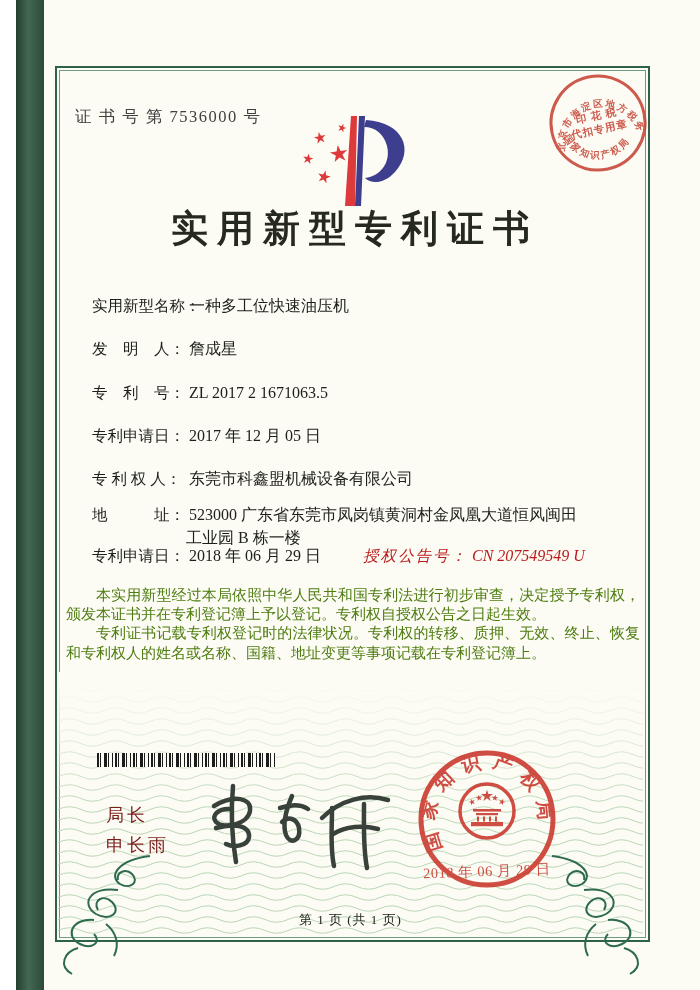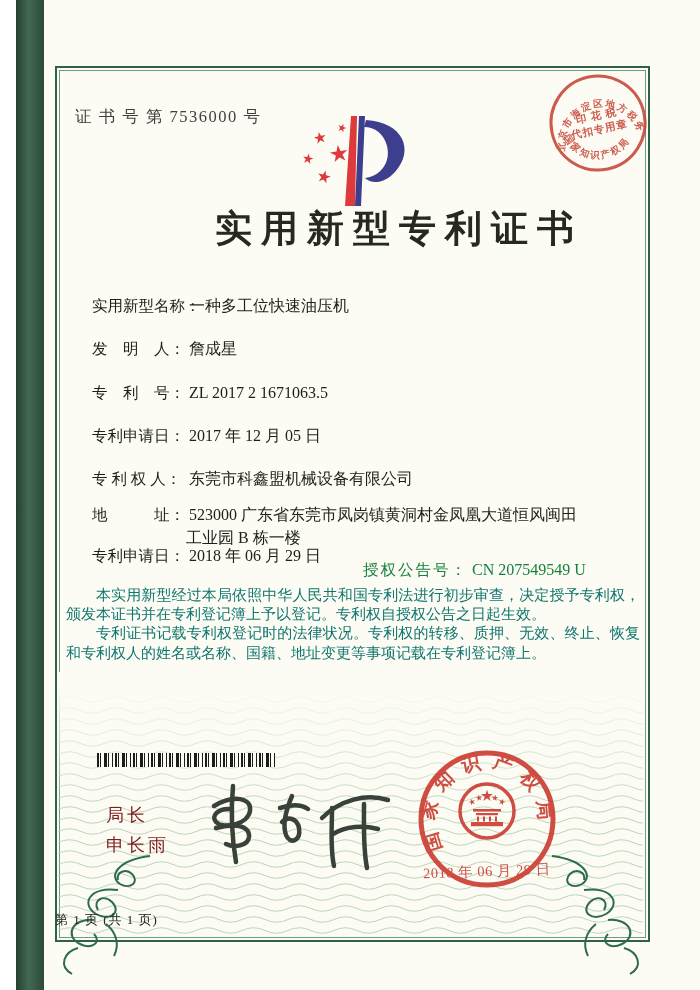--- a/index.html
+++ b/index.html
@@ -13,43 +13,43 @@
     background:linear-gradient(90deg,#24402f,#436852 45%,#2c4a38);}
   .frame{position:absolute;left:55px;top:66px;width:591px;height:872px;
     border:2px solid #2f6149;}
   .frame::after{content:"";position:absolute;inset:2px;border:1px solid #6f9b82;}
   .waves{position:absolute;left:58px;top:672px;width:585px;height:263px;}
   .wave-fade{position:absolute;left:58px;top:672px;width:585px;height:140px;
     background:linear-gradient(#fcfbf4 8%,rgba(252,251,244,0));}
   .cert-no{position:absolute;left:75px;top:106px;font-size:16.5px;letter-spacing:1.5px;color:#404040;}
   .logo{position:absolute;left:287px;top:110px;}
   .title{position:absolute;left:55px;top:204px;width:591px;text-align:center;
-    font-size:37px;font-weight:600;letter-spacing:9px;padding-left:9px;box-sizing:border-box;color:#26291f;margin-left:44px;}
+    font-size:37px;font-weight:600;letter-spacing:9px;padding-left:9px;box-sizing:border-box;color:#26291f;}
   .row{position:absolute;left:92px;font-size:16px;color:#1d1f1a;white-space:nowrap;}
   .row .lbl{display:inline-block;width:92px;font-size:15.5px;}
   .row .val{margin-left:1px;text-align:center;}
   .addr2{position:absolute;left:186px;top:528px;font-size:16px;color:#1d1f1a;}
-  .grant2{position:absolute;left:363px;top:560px;font-size:16px;color:#15803d;white-space:nowrap;}
+  .grant2{position:absolute;left:363px;top:546px;font-size:16px;color:#b91c1c;white-space:nowrap;font-style:italic;}
   .grant2 .lbl{display:inline-block;font-size:15.5px;letter-spacing:2px;}
   .bodytext{position:absolute;left:66px;top:586px;width:574px;
-    font-size:15px;line-height:19.2px;color:#0f766e;text-align:justify;}
+    font-size:15px;line-height:19.2px;color:#4d7c0f;text-align:justify;}
   .bodytext p{margin:0;text-indent:2em;}
   .barcode{position:absolute;left:97px;top:753px;width:178px;height:14px;
     background:repeating-linear-gradient(90deg,
       #1c1c1c 0 2px,#fdfdf6 2px 3px,#1c1c1c 3px 4px,#fdfdf6 4px 7px,
       #1c1c1c 7px 10px,#fdfdf6 10px 11px,#1c1c1c 11px 12px,#fdfdf6 12px 15px,
       #1c1c1c 15px 16px,#fdfdf6 16px 18px);}
   .sig-block{position:absolute;left:106px;top:800px;font-size:18px;letter-spacing:3px;color:#7f1d1d;line-height:30px;}
   .signature{position:absolute;left:200px;top:778px;}
   .seal{position:absolute;left:413px;top:745px;}
   .tax-stamp{position:absolute;left:546px;top:71px;}
   .flourish{position:absolute;}
   .flourish.left{left:46px;top:854px;}
   .flourish.right{left:546px;top:854px;transform:scaleX(-1);}
-  .footer{position:absolute;left:55px;top:911px;width:591px;text-align:left;
+  .footer{position:absolute;left:55px;top:911px;width:591px;text-align:center;
     font-size:13px;letter-spacing:1px;color:#23251f;}
   svg text{font-family:"Liberation Serif","DejaVu Serif",serif;}
 </style>
 </head>
 <body>
 
 <div class="paper"></div>
 <div class="spine"></div>
 <div class="frame"></div>
 

